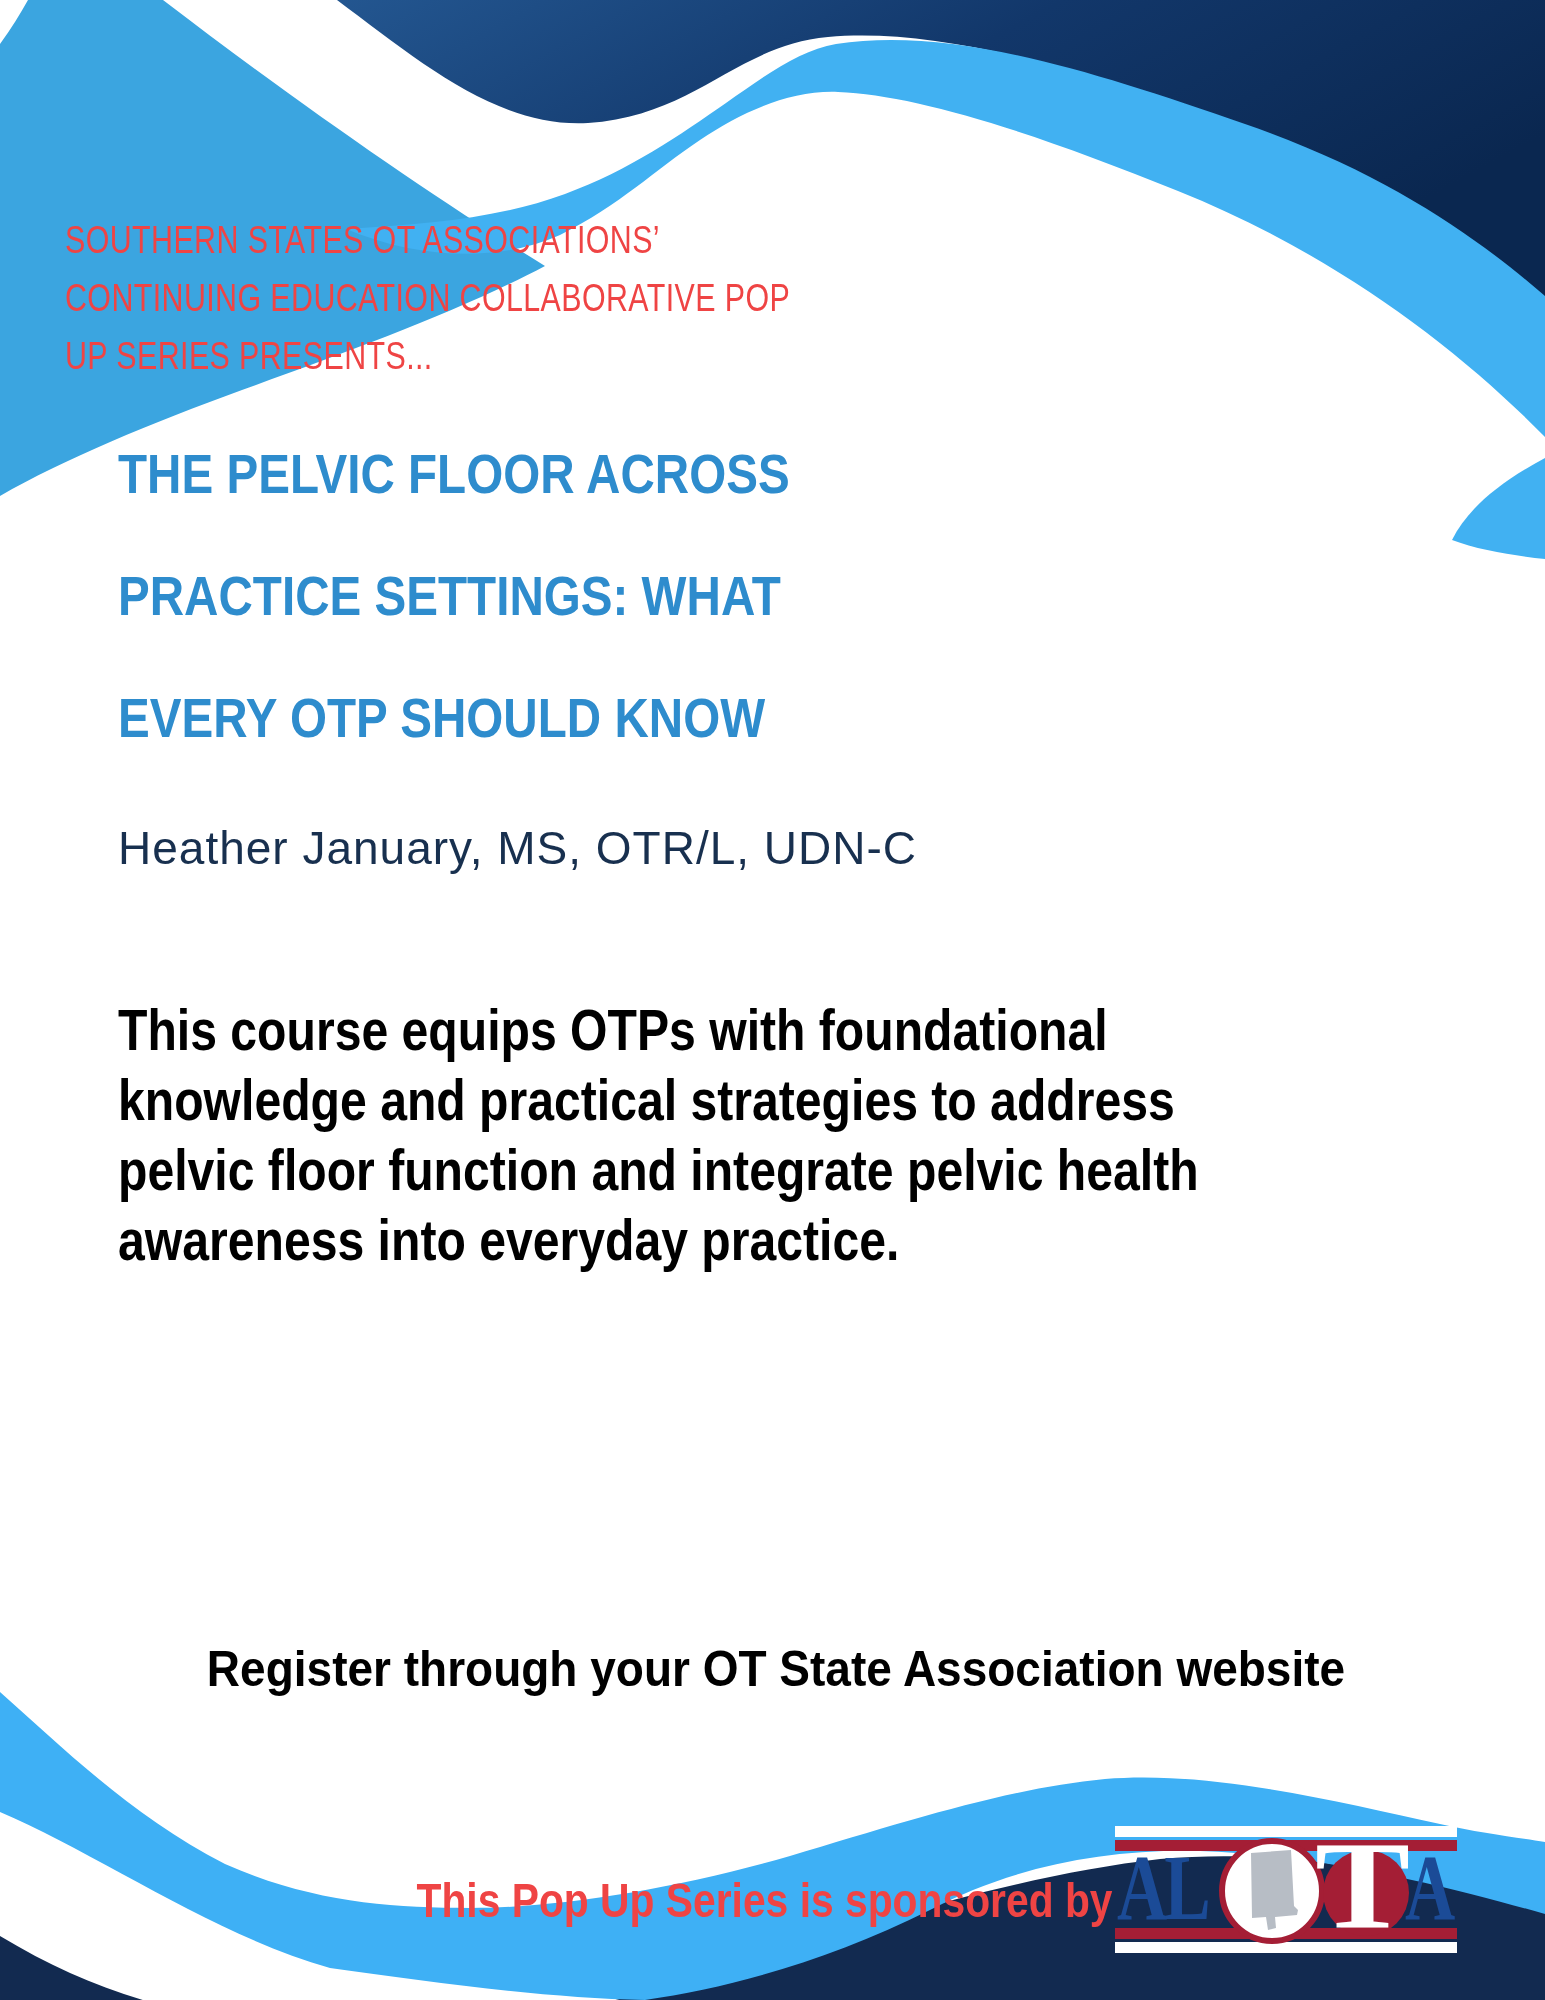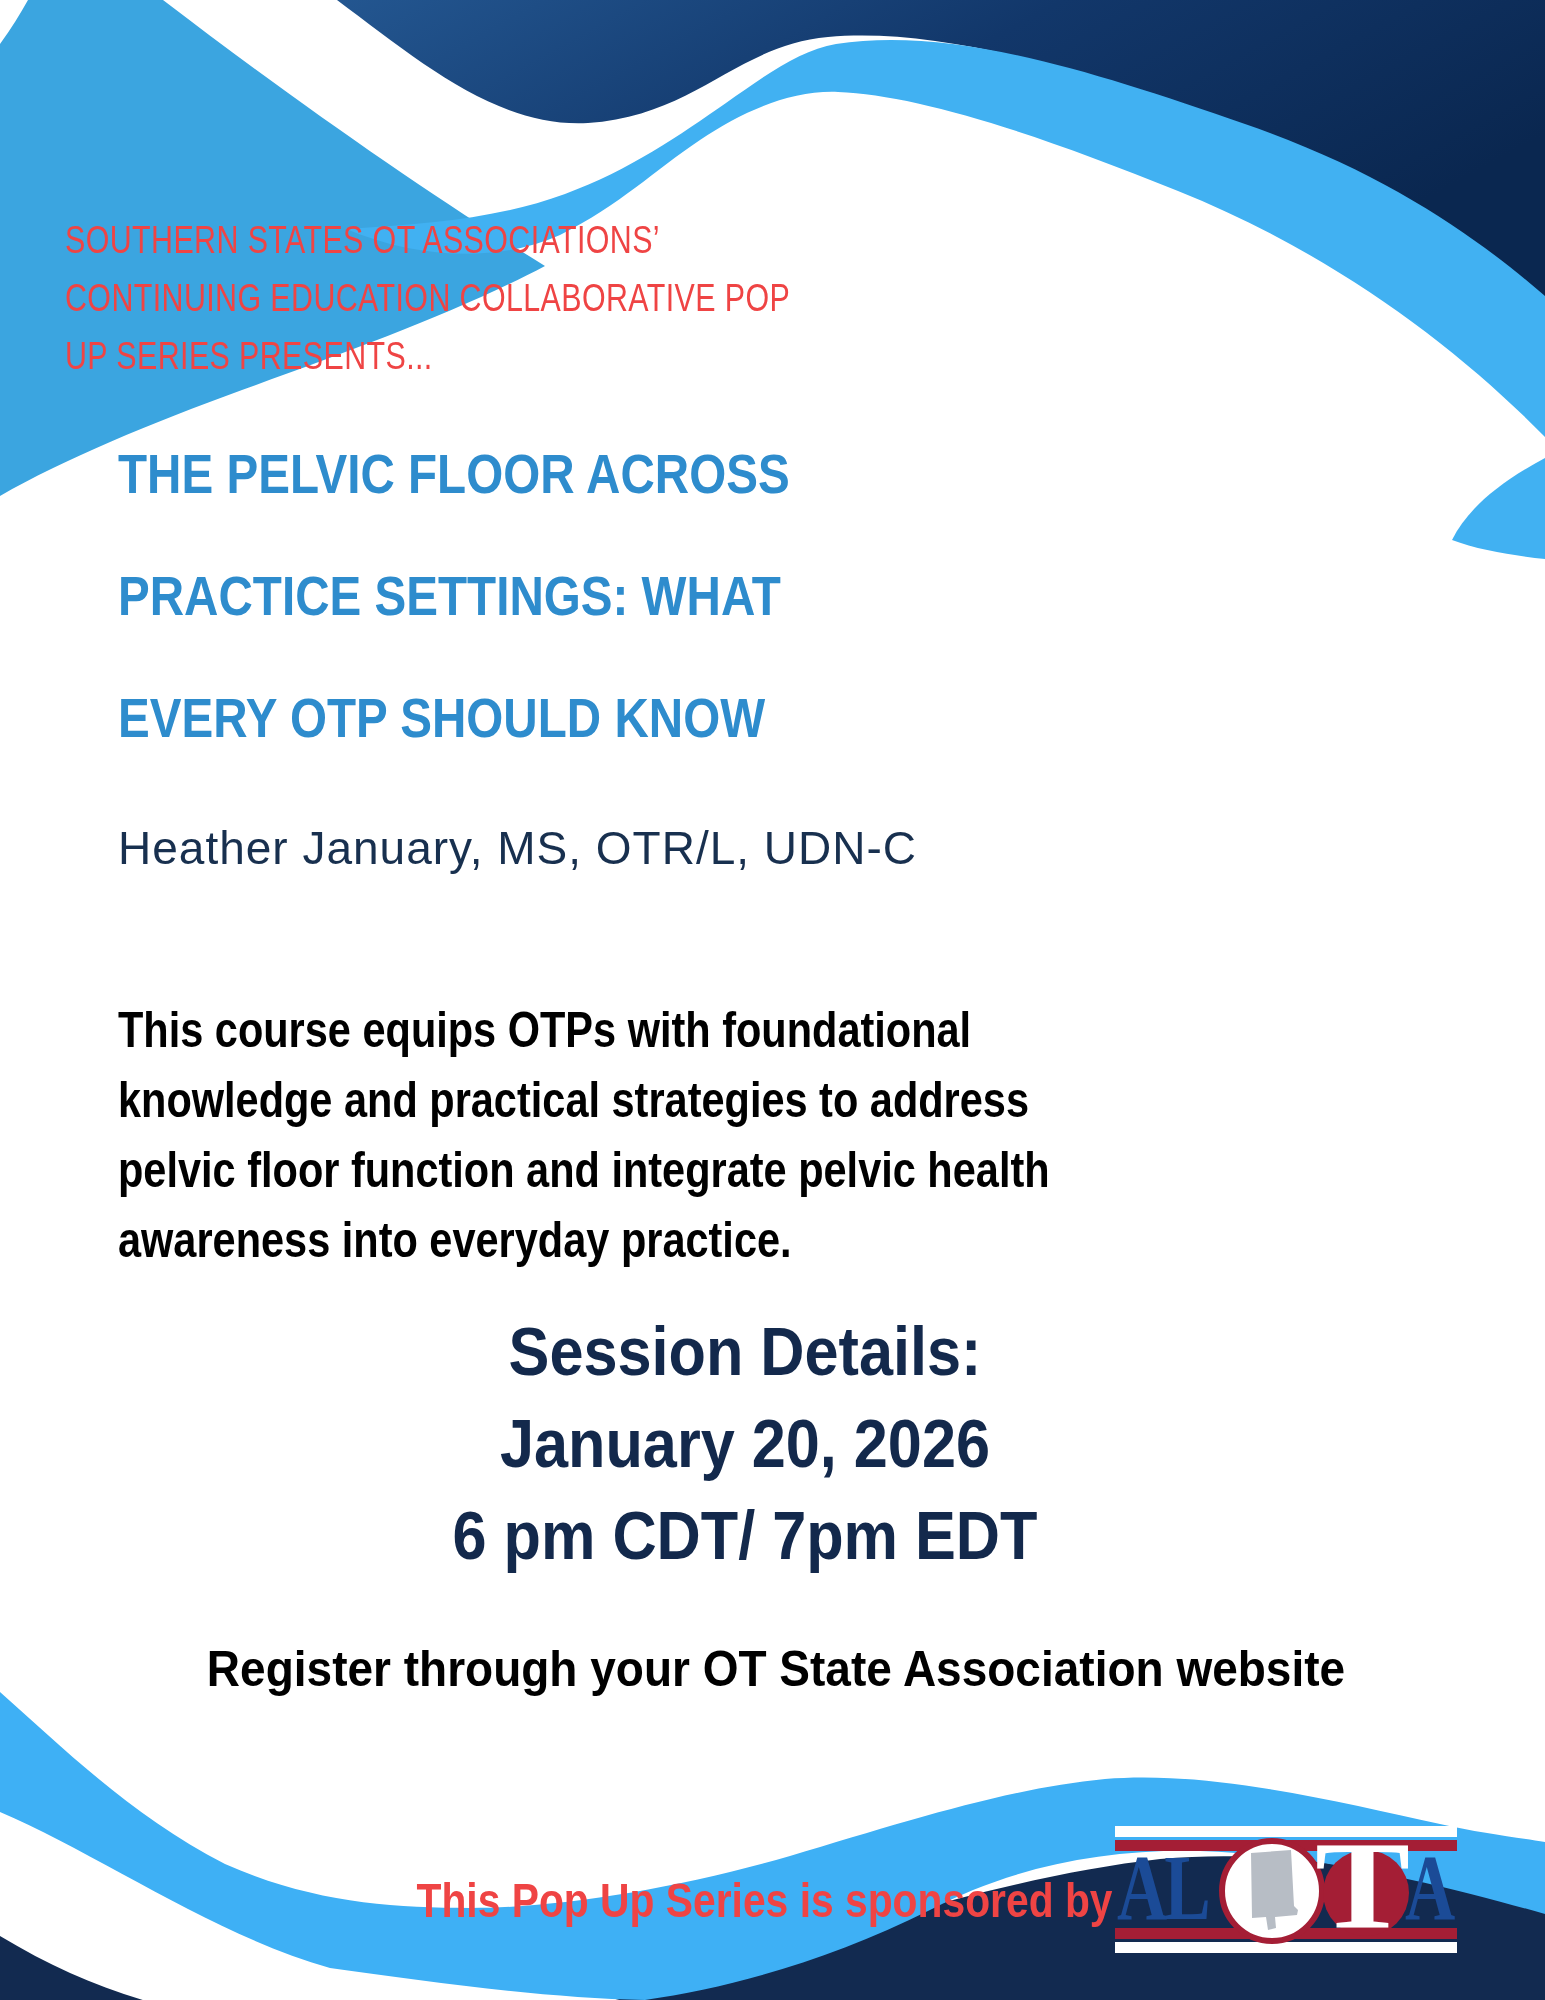--- a/index.html
+++ b/index.html
@@ -33,21 +33,21 @@
   .title .line{transform:scaleX(0.85);}
 
   .presented{
     position:absolute;left:118px;top:817px;
     font-size:46px;line-height:62px;font-weight:400;
     color:#18304F;letter-spacing:1px;white-space:nowrap;
   }
 
   .description{
     position:absolute;left:118px;top:995px;
-    font-size:50px;line-height:70px;font-weight:700;
+    font-size:58px;line-height:70px;font-weight:700;
     color:#000000;
   }
   .description .line{transform:scaleX(0.83);}
 
   .session{
     position:absolute;left:0;top:1305px;width:1490px;
     text-align:center;
     font-size:68px;line-height:92px;font-weight:700;
     color:#13294C;
   }
@@ -130,25 +130,20 @@
     <div>Heather January, MS, OTR/L, UDN-C</div>
   </div>
 
   <div class="description">
     <div class="line squeeze">This course equips OTPs with foundational</div>
     <div class="line squeeze">knowledge and practical strategies to address</div>
     <div class="line squeeze">pelvic floor function and integrate pelvic health</div>
     <div class="line squeeze">awareness into everyday practice.</div>
   </div>
 
-  <div class="session">
-    <div class="line squeeze-c">Session Details:</div>
-    <div class="line squeeze-c">January 20, 2026</div>
-    <div class="line squeeze-c">6 pm CDT/ 7pm EDT</div>
-  </div>
 
   <div class="register">
     <div class="line squeeze-c">Register through your OT State Association website</div>
   </div>
 
   <svg class="deco bottom" width="1545" height="380" viewBox="0 1620 1545 380" aria-hidden="true">
     <path fill="#122A50" d="M0,1936 C80,1984 150,2008 260,2026 C420,2044 540,2022 660,1988 C800,1946 990,1878 1160,1859 C1320,1845 1460,1888 1545,1912 L1545,2000 L0,2000 Z"></path>
     <path fill="#3EB0F5" d="M0,1692 C60,1745 130,1815 225,1864 C310,1902 390,1908 470,1908 C560,1908 680,1888 790,1856 C910,1820 1010,1788 1105,1779 C1210,1770 1340,1802 1440,1824 C1480,1833 1520,1838 1545,1842 L1545,1914 C1460,1890 1330,1855 1200,1851 C1100,1849 1010,1868 930,1910 C830,1960 730,1988 645,2000 C545,1998 430,1982 330,1968 C215,1936 95,1852 0,1812 Z"></path>
   </svg>
 

